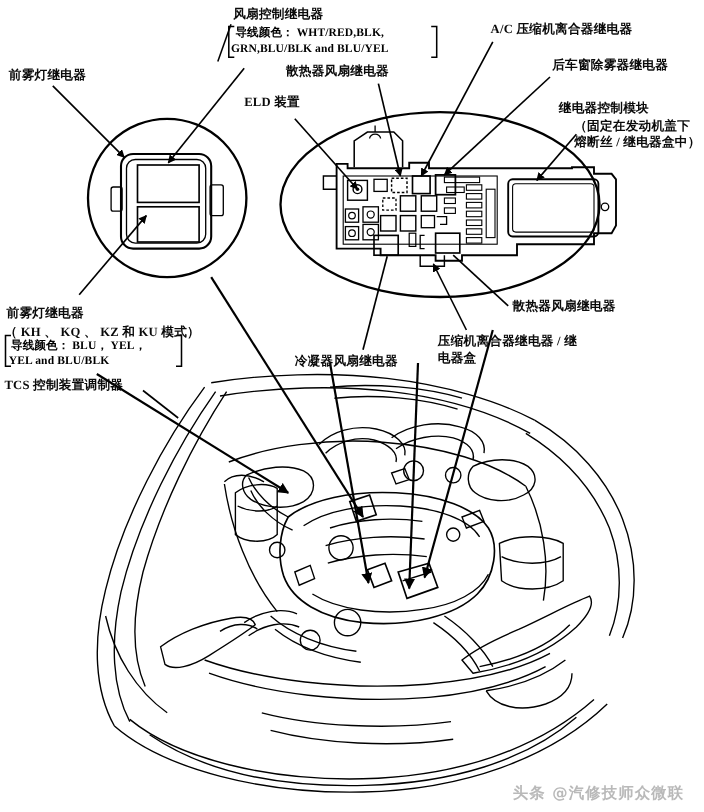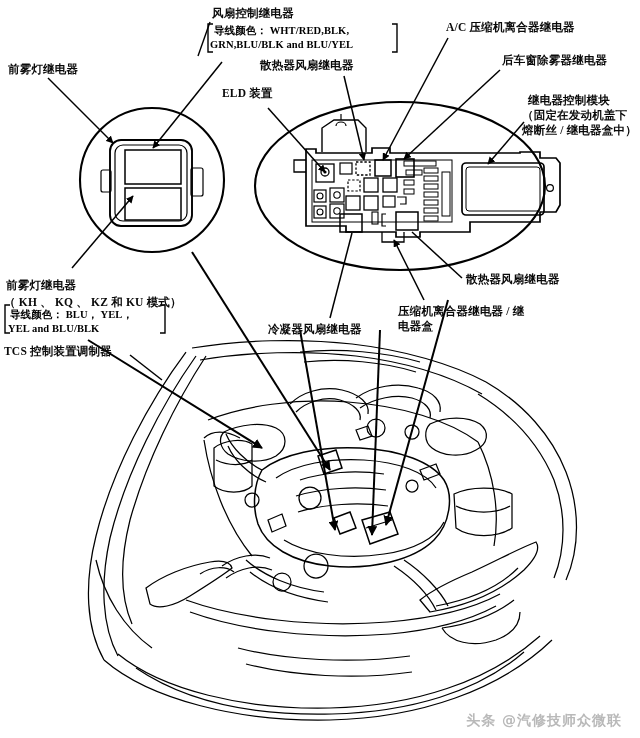--- a/index.html
+++ b/index.html
@@ -321,21 +321,21 @@
   <div class="wirebox" style="left:210px; top:38px;">GRN,BLU/BLK and BLU/YEL</div>
 
   <div class="label" style="left:260px; top:58px;">散热器风扇继电器</div>
 
   <div class="label" style="left:222px; top:86px;">ELD 装置</div>
 
   <div class="label" style="left:446px; top:20px;">A/C 压缩机离合器继电器</div>
 
   <div class="label" style="left:502px; top:53px;">后车窗除雾器继电器</div>
 
-  <div class="label" style="left:528px; top:93px;">继电器控制模块</div>
+  <div class="label" style="left:508px; top:93px;font-family:Liberation Mono, monospace;">继电器控制模块</div>
   <div class="label" style="left:522px; top:108px;text-align:right;">（固定在发动机盖下</div>
   <div class="label" style="left:522px; top:123px;">熔断丝 / 继电器盒中）</div>
 
   <div class="label" style="left:466px; top:272px;">散热器风扇继电器</div>
 
   <div class="label" style="left:398px; top:304px;">压缩机离合器继电器 / 继</div>
   <div class="label" style="left:398px; top:319px;text-align:center;">电器盒</div>
 
   <div class="label" style="left:268px; top:322px;">冷凝器风扇继电器</div>
 

